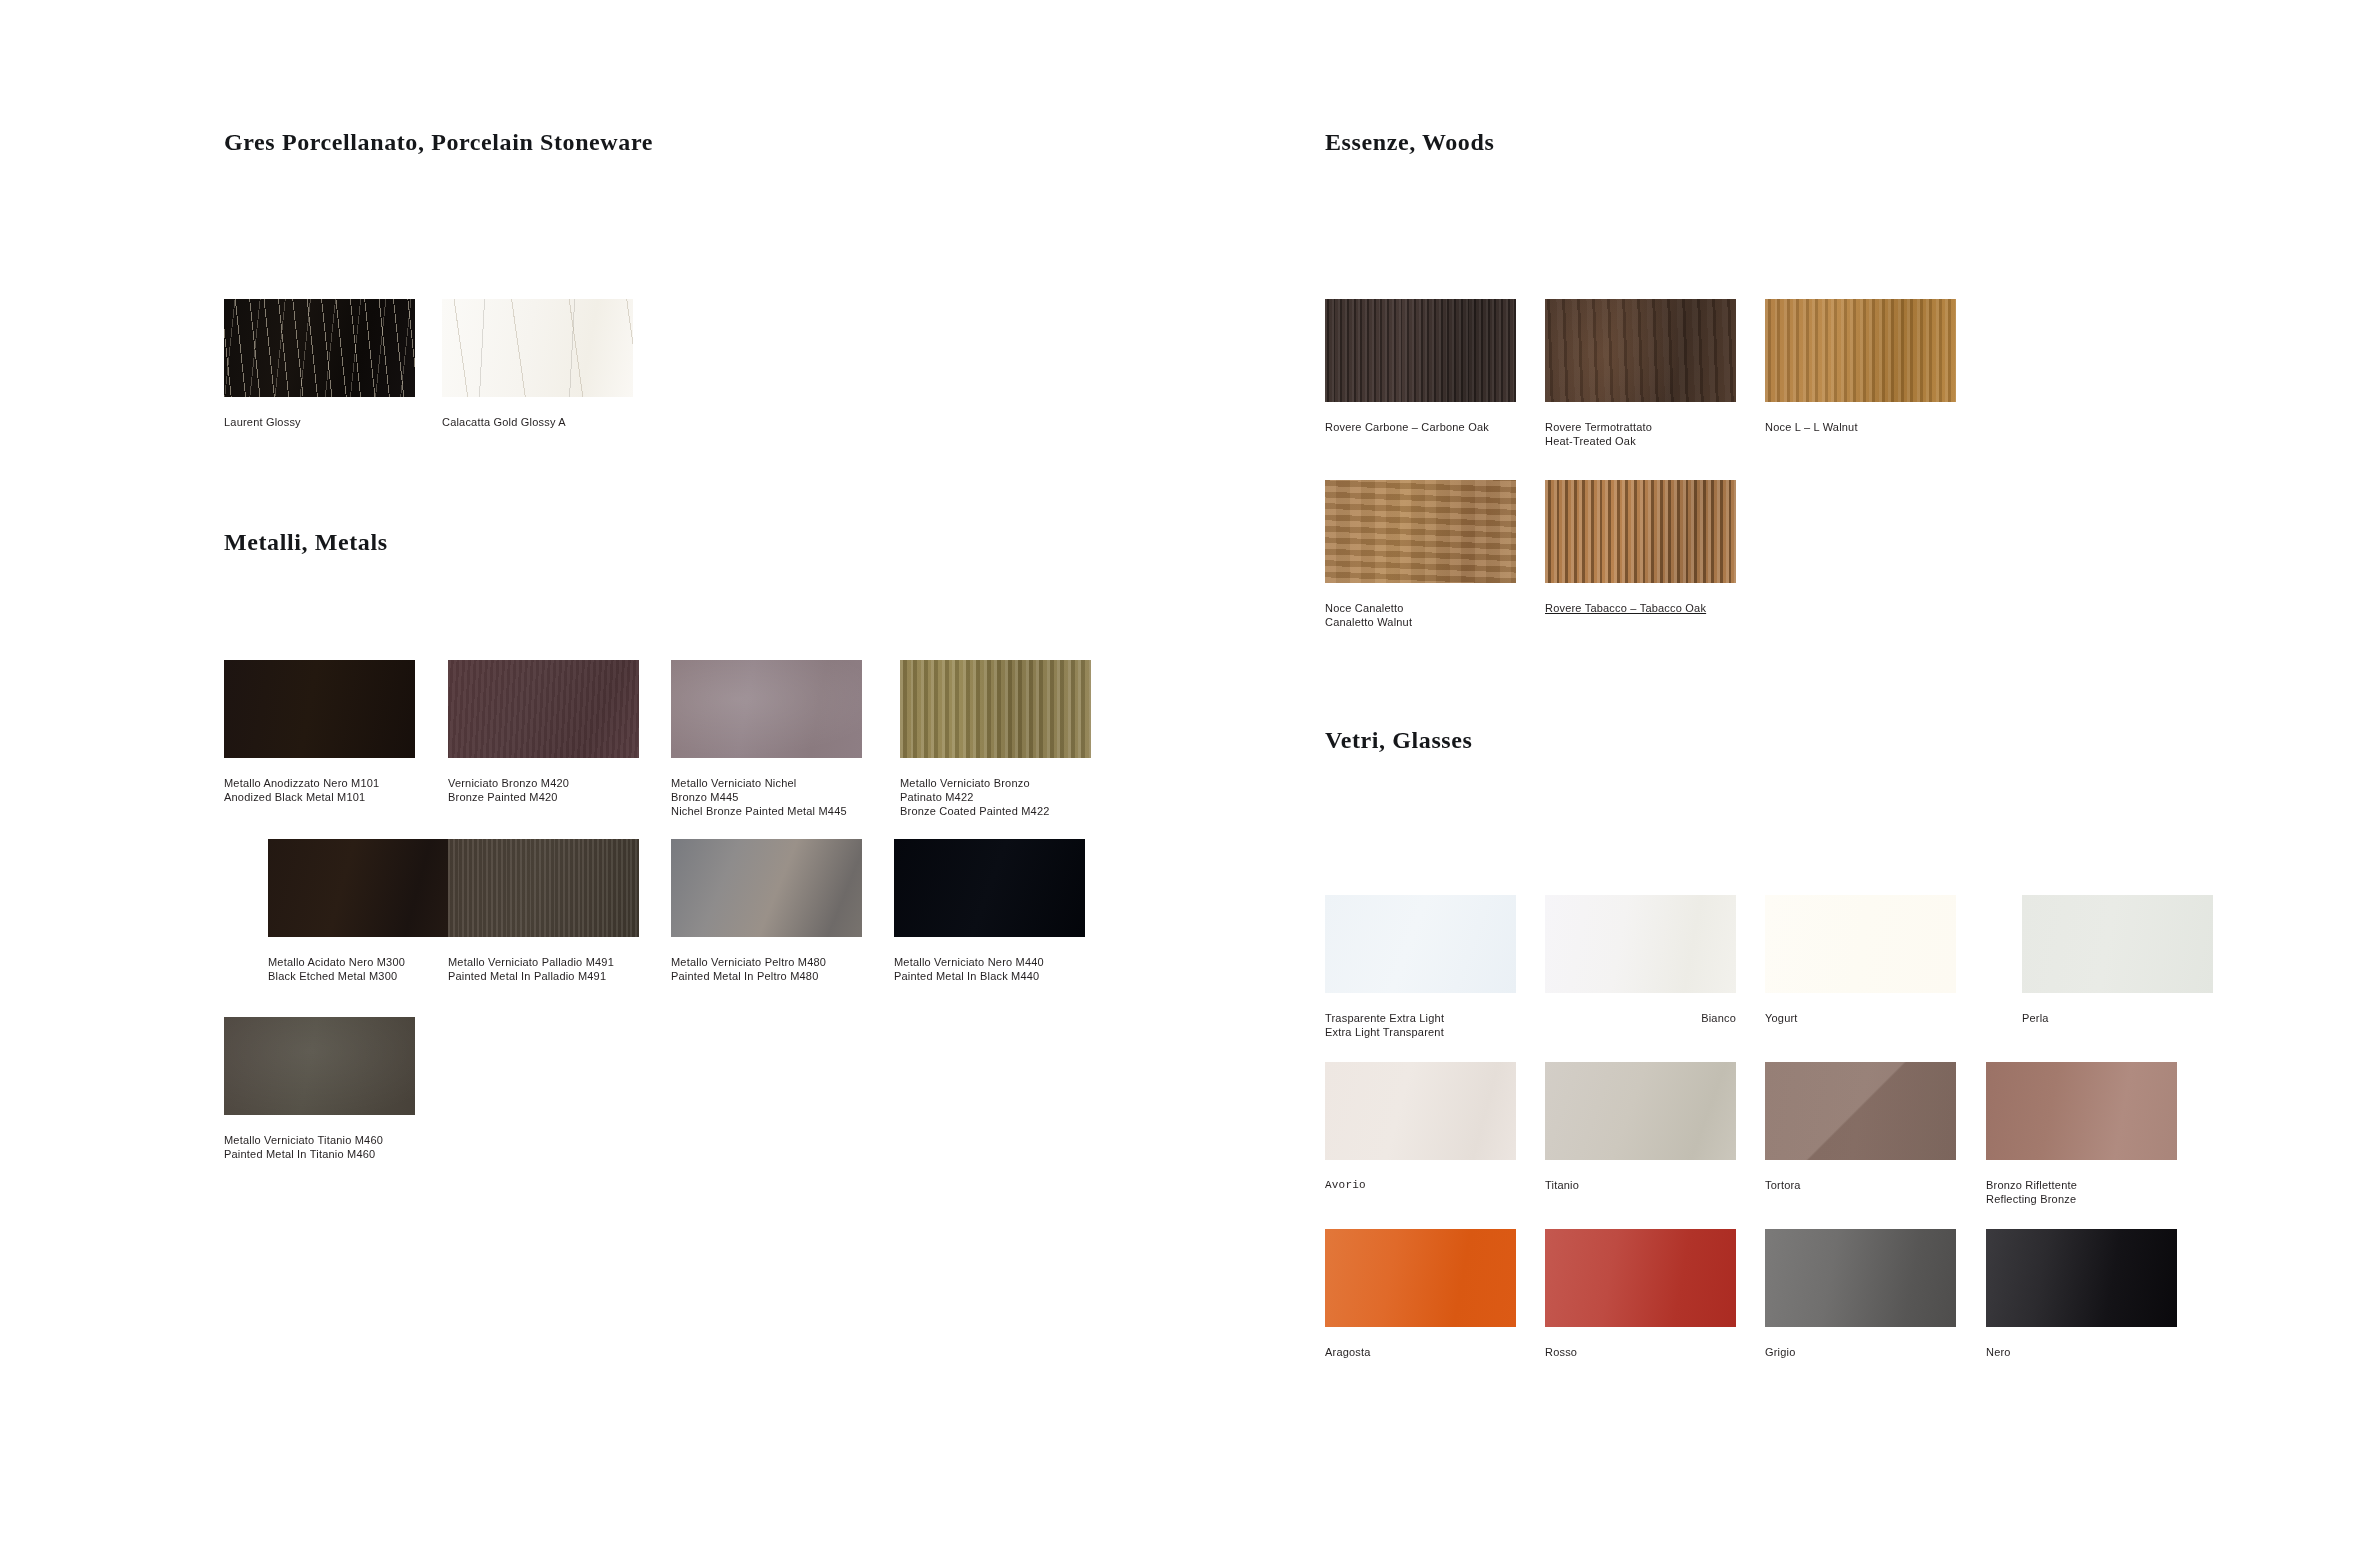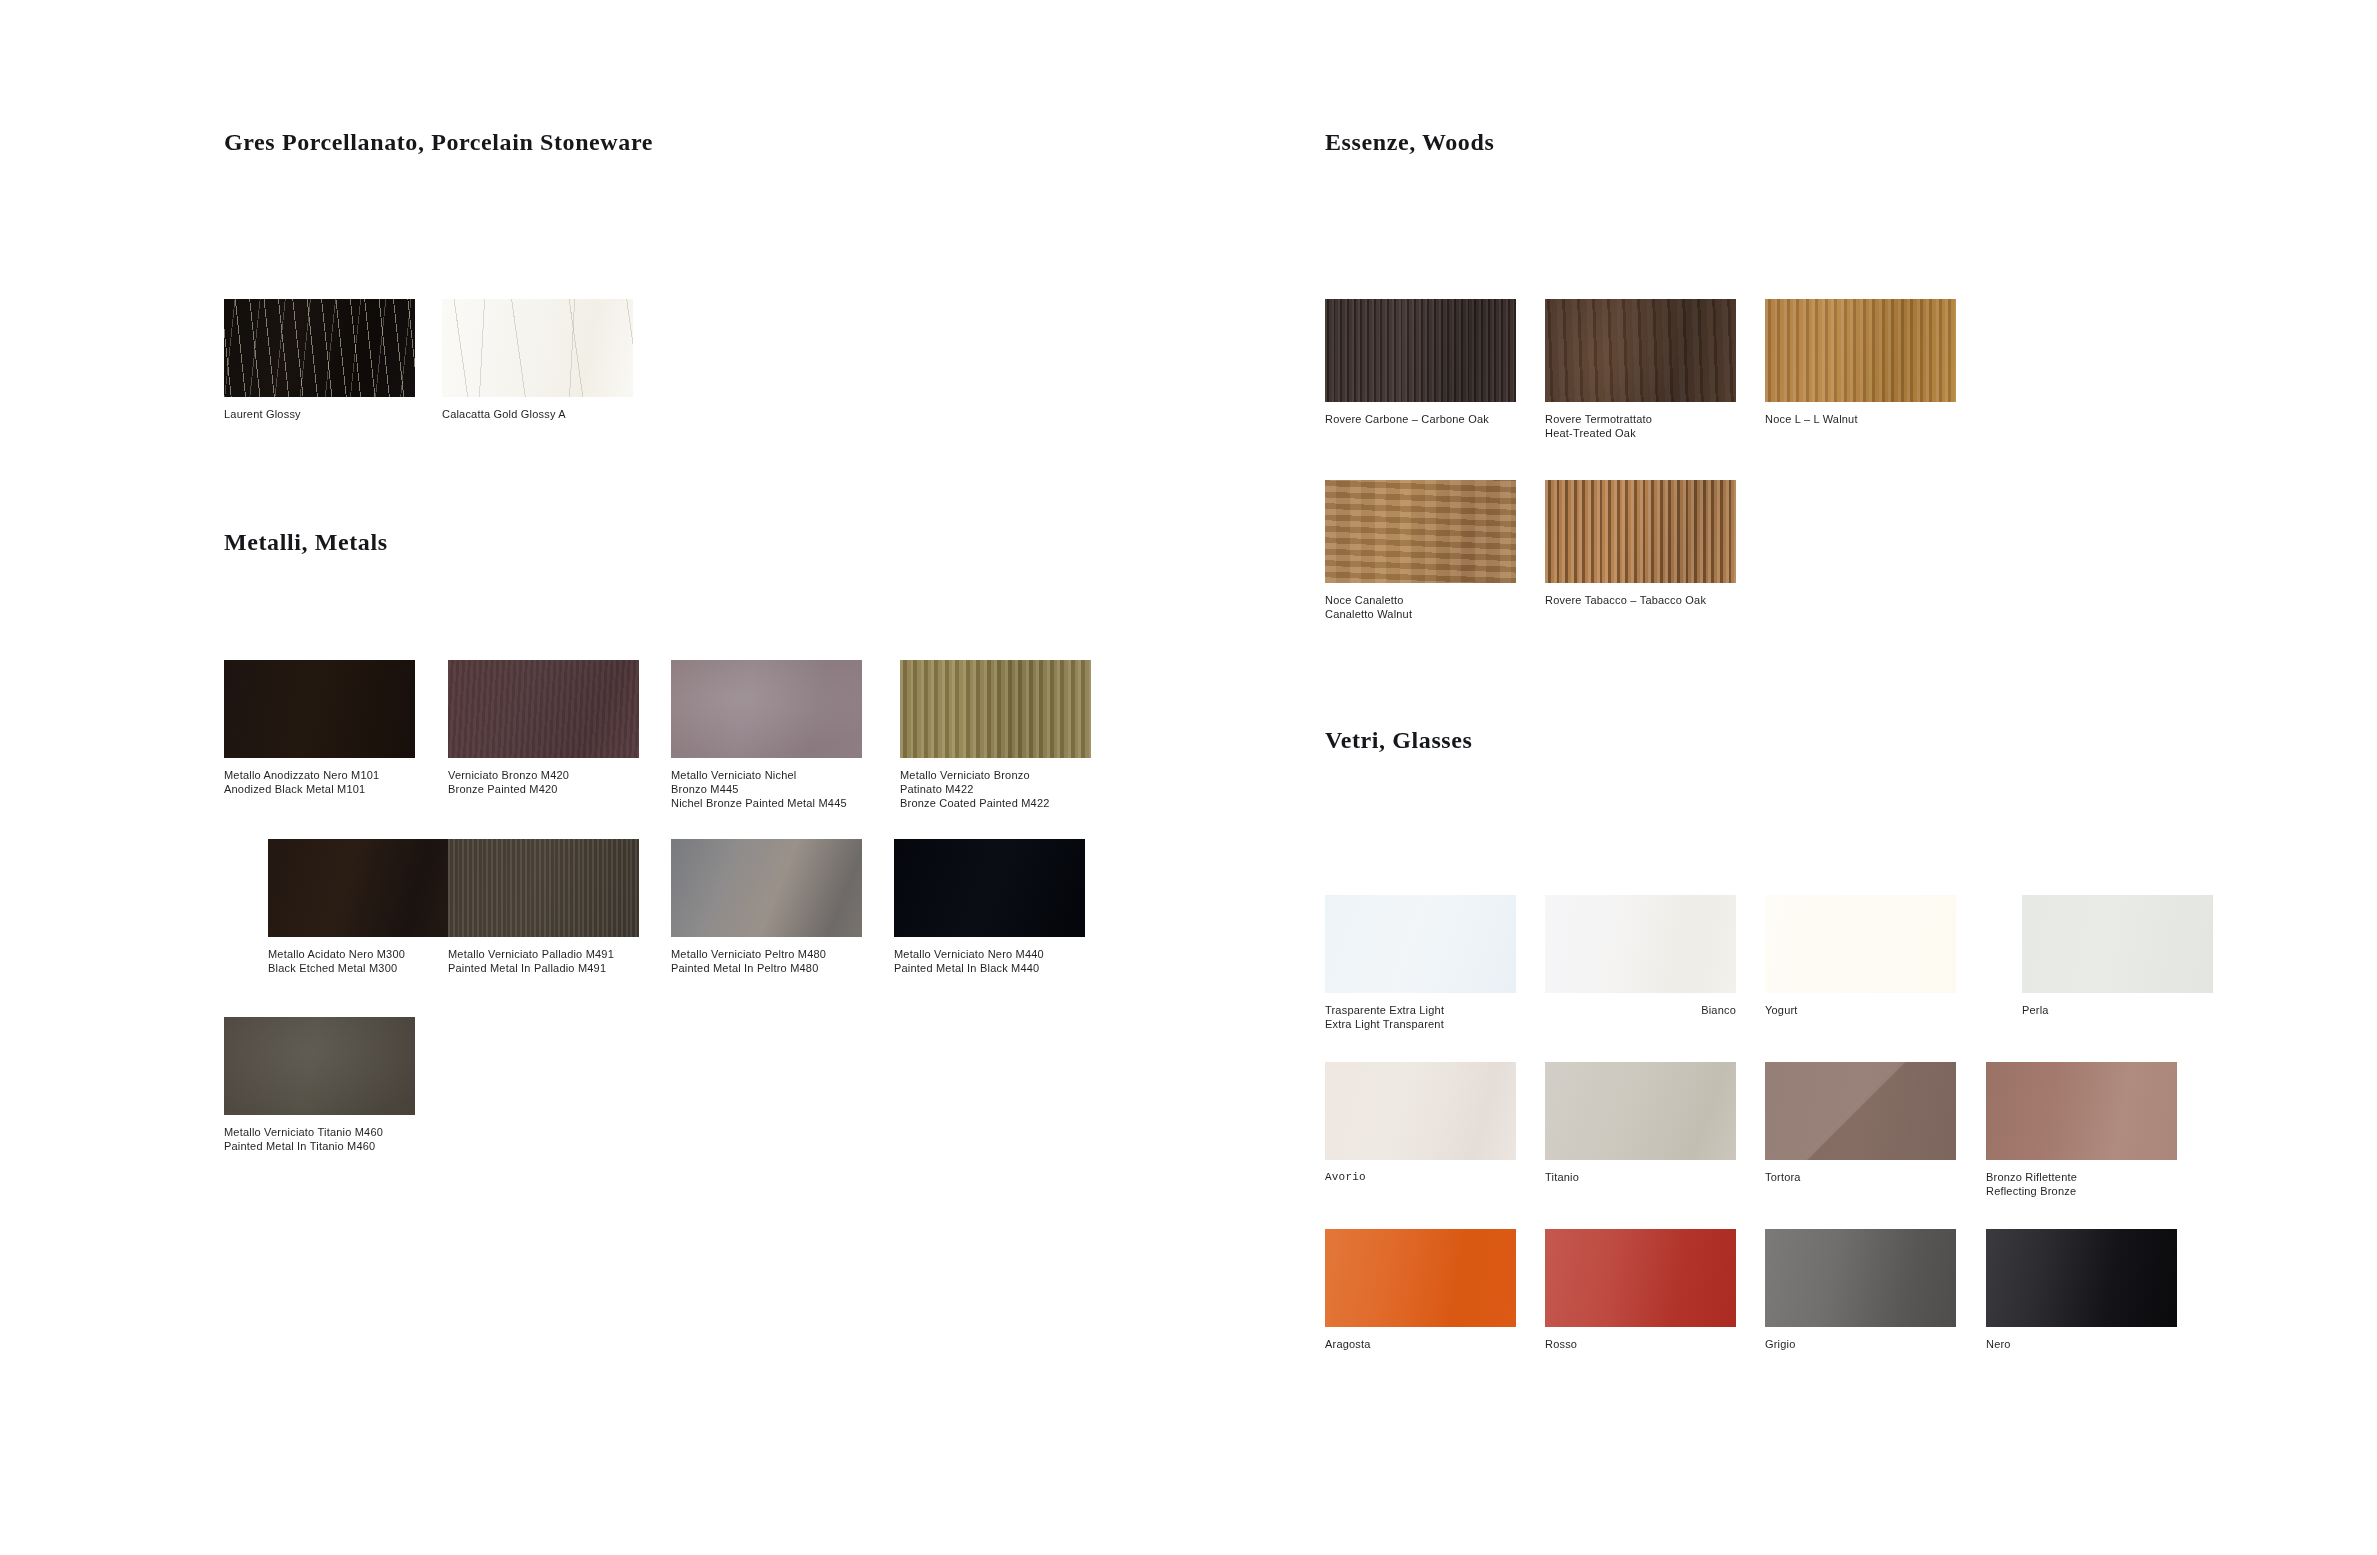--- a/index.html
+++ b/index.html
@@ -29,21 +29,21 @@
   .cell{position:absolute;width:191px;}
   .chip{
     width:191px;height:98px;
     display:block;
     background:#ccc;
     position:relative;
     overflow:hidden;
   }
   .chip.tall{height:103px;}
   .cap{
-    margin-top:10px;
+    margin-top:18px;
     font-size:11px;
     line-height:14px;
     color:#231f20;
     letter-spacing:0.2px;
     white-space:pre-line;
   }
 
   
   .tx-laurent{
     background:
@@ -229,21 +229,21 @@
       <div class="cell" style="left:1765px;top:286px;">
         <span class="chip tall tx-nocel"></span>
         <div class="cap">Noce L – L Walnut</div>
       </div>
 
       <div class="cell" style="left:1325px;top:467px;">
         <span class="chip tall tx-canaletto"></span>
         <div class="cap">Noce Canaletto
 Canaletto Walnut</div>
       </div>
-      <div class="cell" style="left:1545px;top:467px;">
+      <div class="cell" style="left:1545px;top:467px;text-decoration:underline;">
         <span class="chip tall tx-tabacco"></span>
         <div class="cap">Rovere Tabacco – Tabacco Oak</div>
       </div>
     </div>
 
     <div class="sec-title" style="left:1325px;top:714px;">Vetri, Glasses</div>
 
     <div class="grid">
       <div class="cell" style="left:1325px;top:882px;">
         <span class="chip tx-trasp"></span>

